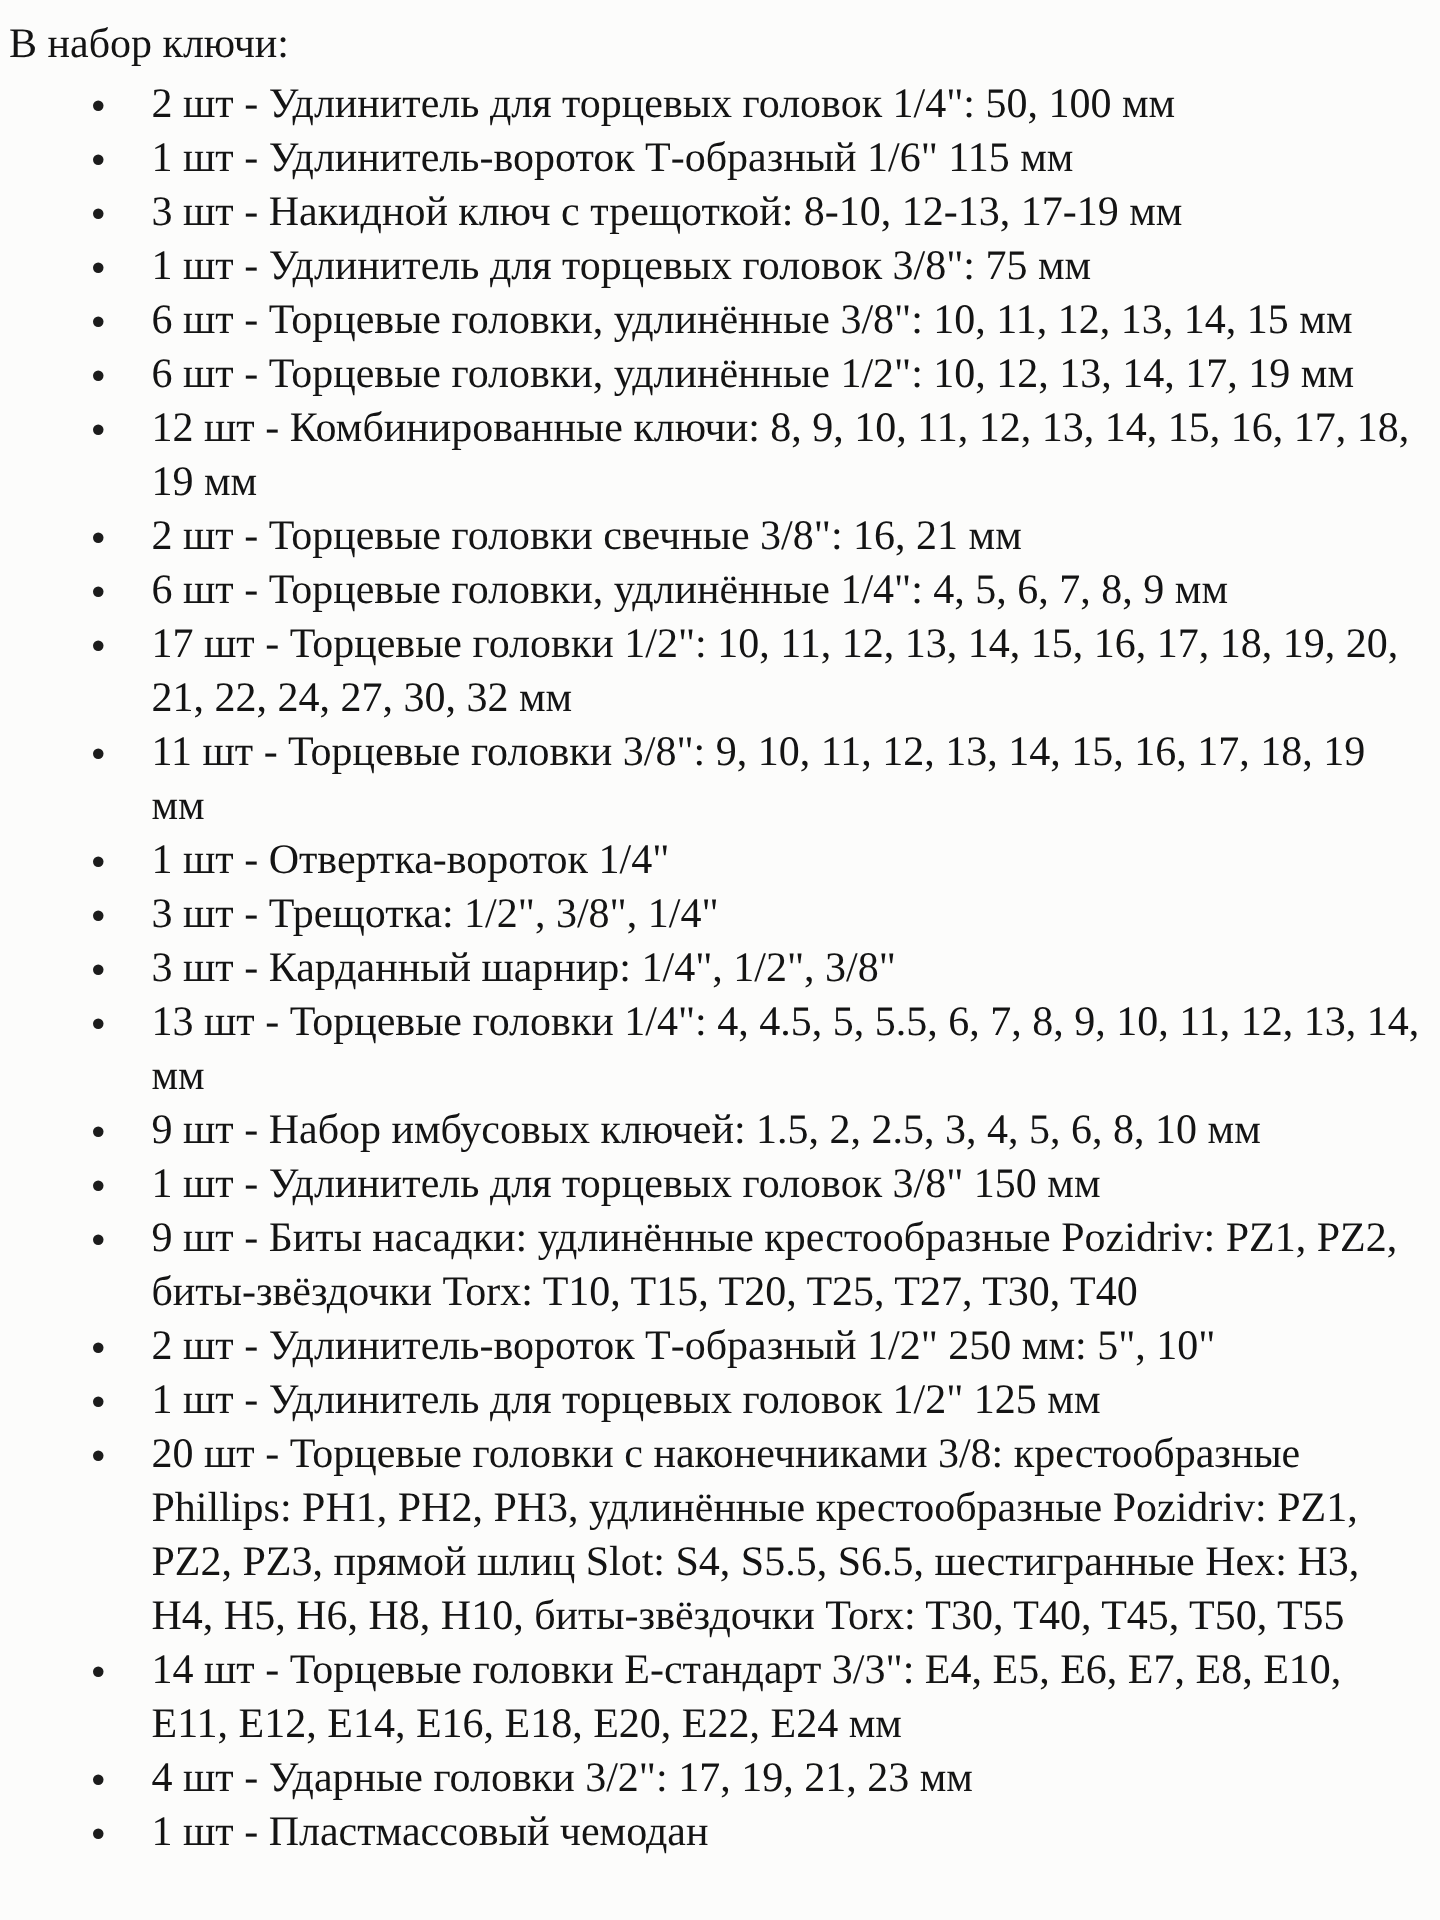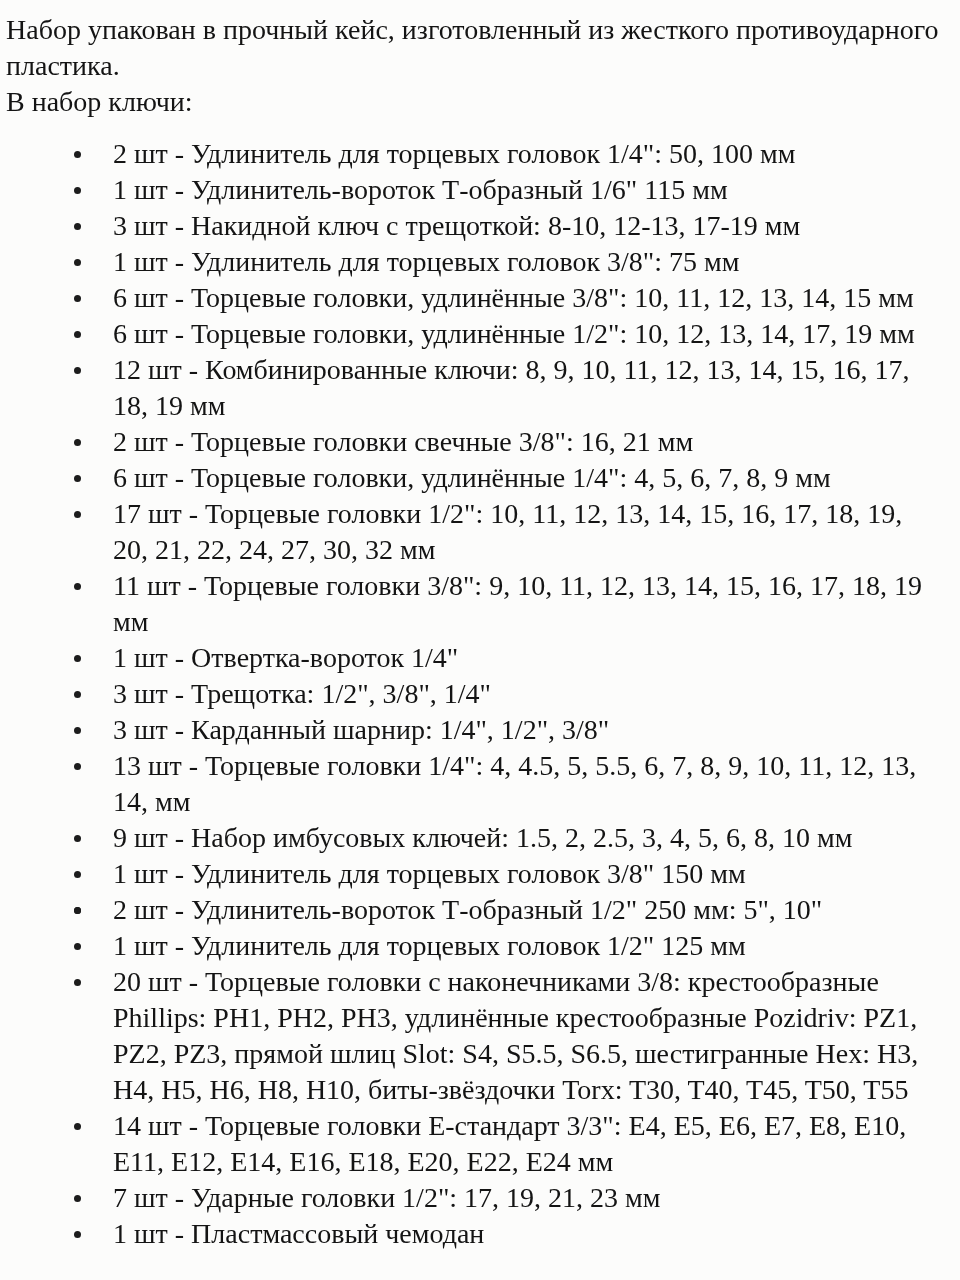--- a/index.html
+++ b/index.html
@@ -16,62 +16,61 @@
     font-family: "Liberation Serif", "DejaVu Serif", serif;
     font-size: 28px;
     line-height: 36px;
     padding: 12px 8px 10px 6px;
   }
   .para {
     margin: 0;
   }
   .contents {
     list-style: none;
-    margin: 16px;
+    margin: 4px;
     padding: 0;
   }
   .contents li {
     position: relative;
     padding-left: 91px;
   }
   .contents .dot {
     position: absolute;
     left: 52px;
     top: 15px;
     width: 7px;
     height: 7px;
     border-radius: 50%;
     background: #1c1c1c;
   }
 </style>
 </head>
 <body>
 
 <div class="page">
-  <p class="para">Набор упакован в прочный кейс, изготовленный из жесткого противоударного пластика.</p>
   <p class="para">В набор ключи:</p>
   <ul class="contents" id="contents-list">
       <li><span class="dot"></span><span>2 шт - Удлинитель для торцевых головок 1/4": 50, 100 мм</span></li>
       <li><span class="dot"></span><span>1 шт - Удлинитель-вороток Т-образный 1/6" 115 мм</span></li>
       <li><span class="dot"></span><span>3 шт - Накидной ключ с трещоткой: 8-10, 12-13, 17-19 мм</span></li>
       <li><span class="dot"></span><span>1 шт - Удлинитель для торцевых головок 3/8": 75 мм</span></li>
       <li><span class="dot"></span><span>6 шт - Торцевые головки, удлинённые 3/8": 10, 11, 12, 13, 14, 15 мм</span></li>
       <li><span class="dot"></span><span>6 шт - Торцевые головки, удлинённые 1/2": 10, 12, 13, 14, 17, 19 мм</span></li>
       <li><span class="dot"></span><span>12 шт - Комбинированные ключи: 8, 9, 10, 11, 12, 13, 14, 15, 16, 17, 18, 19 мм</span></li>
       <li><span class="dot"></span><span>2 шт - Торцевые головки свечные 3/8": 16, 21 мм</span></li>
       <li><span class="dot"></span><span>6 шт - Торцевые головки, удлинённые 1/4": 4, 5, 6, 7, 8, 9 мм</span></li>
       <li><span class="dot"></span><span>17 шт - Торцевые головки 1/2": 10, 11, 12, 13, 14, 15, 16, 17, 18, 19, 20, 21, 22, 24, 27, 30, 32 мм</span></li>
       <li><span class="dot"></span><span>11 шт - Торцевые головки 3/8": 9, 10, 11, 12, 13, 14, 15, 16, 17, 18, 19 мм</span></li>
       <li><span class="dot"></span><span>1 шт - Отвертка-вороток 1/4"</span></li>
       <li><span class="dot"></span><span>3 шт - Трещотка: 1/2", 3/8", 1/4"</span></li>
       <li><span class="dot"></span><span>3 шт - Карданный шарнир: 1/4", 1/2", 3/8"</span></li>
       <li><span class="dot"></span><span>13 шт - Торцевые головки 1/4": 4, 4.5, 5, 5.5, 6, 7, 8, 9, 10, 11, 12, 13, 14, мм</span></li>
       <li><span class="dot"></span><span>9 шт - Набор имбусовых ключей: 1.5, 2, 2.5, 3, 4, 5, 6, 8, 10 мм</span></li>
       <li><span class="dot"></span><span>1 шт - Удлинитель для торцевых головок 3/8" 150 мм</span></li>
-      <li><span class="dot"></span></li>
+      <li><span class="dot"></span><span>9 шт - Биты насадки: удлинённые крестообразные Pozidriv: PZ1, PZ2, биты-звёздочки Torx: T10, T15, T20, T25, T27, T30, T40</span></li>
       <li><span class="dot"></span><span>2 шт - Удлинитель-вороток Т-образный 1/2" 250 мм: 5", 10"</span></li>
       <li><span class="dot"></span><span>1 шт - Удлинитель для торцевых головок 1/2" 125 мм</span></li>
       <li><span class="dot"></span><span>20 шт - Торцевые головки с наконечниками 3/8: крестообразные Phillips: PH1, PH2, PH3, удлинённые крестообразные Pozidriv: PZ1, PZ2, PZ3, прямой шлиц Slot: S4, S5.5, S6.5, шестигранные Hex: H3, H4, H5, H6, H8, H10, биты-звёздочки Torx: T30, T40, T45, T50, T55</span></li>
       <li><span class="dot"></span><span>14 шт - Торцевые головки Е-стандарт 3/3": E4, E5, E6, E7, E8, E10, E11, E12, E14, E16, E18, E20, E22, E24 мм</span></li>
-      <li><span class="dot"></span><span>7 шт - Ударные головки 1/2": 17, 19, 21, 23 мм</span></li>
+      <li><span class="dot"></span><span>4 шт - Ударные головки 3/2": 17, 19, 21, 23 мм</span></li>
       <li><span class="dot"></span><span>1 шт - Пластмассовый чемодан</span></li>
     </ul>
 </div>
 
 </body></html>

